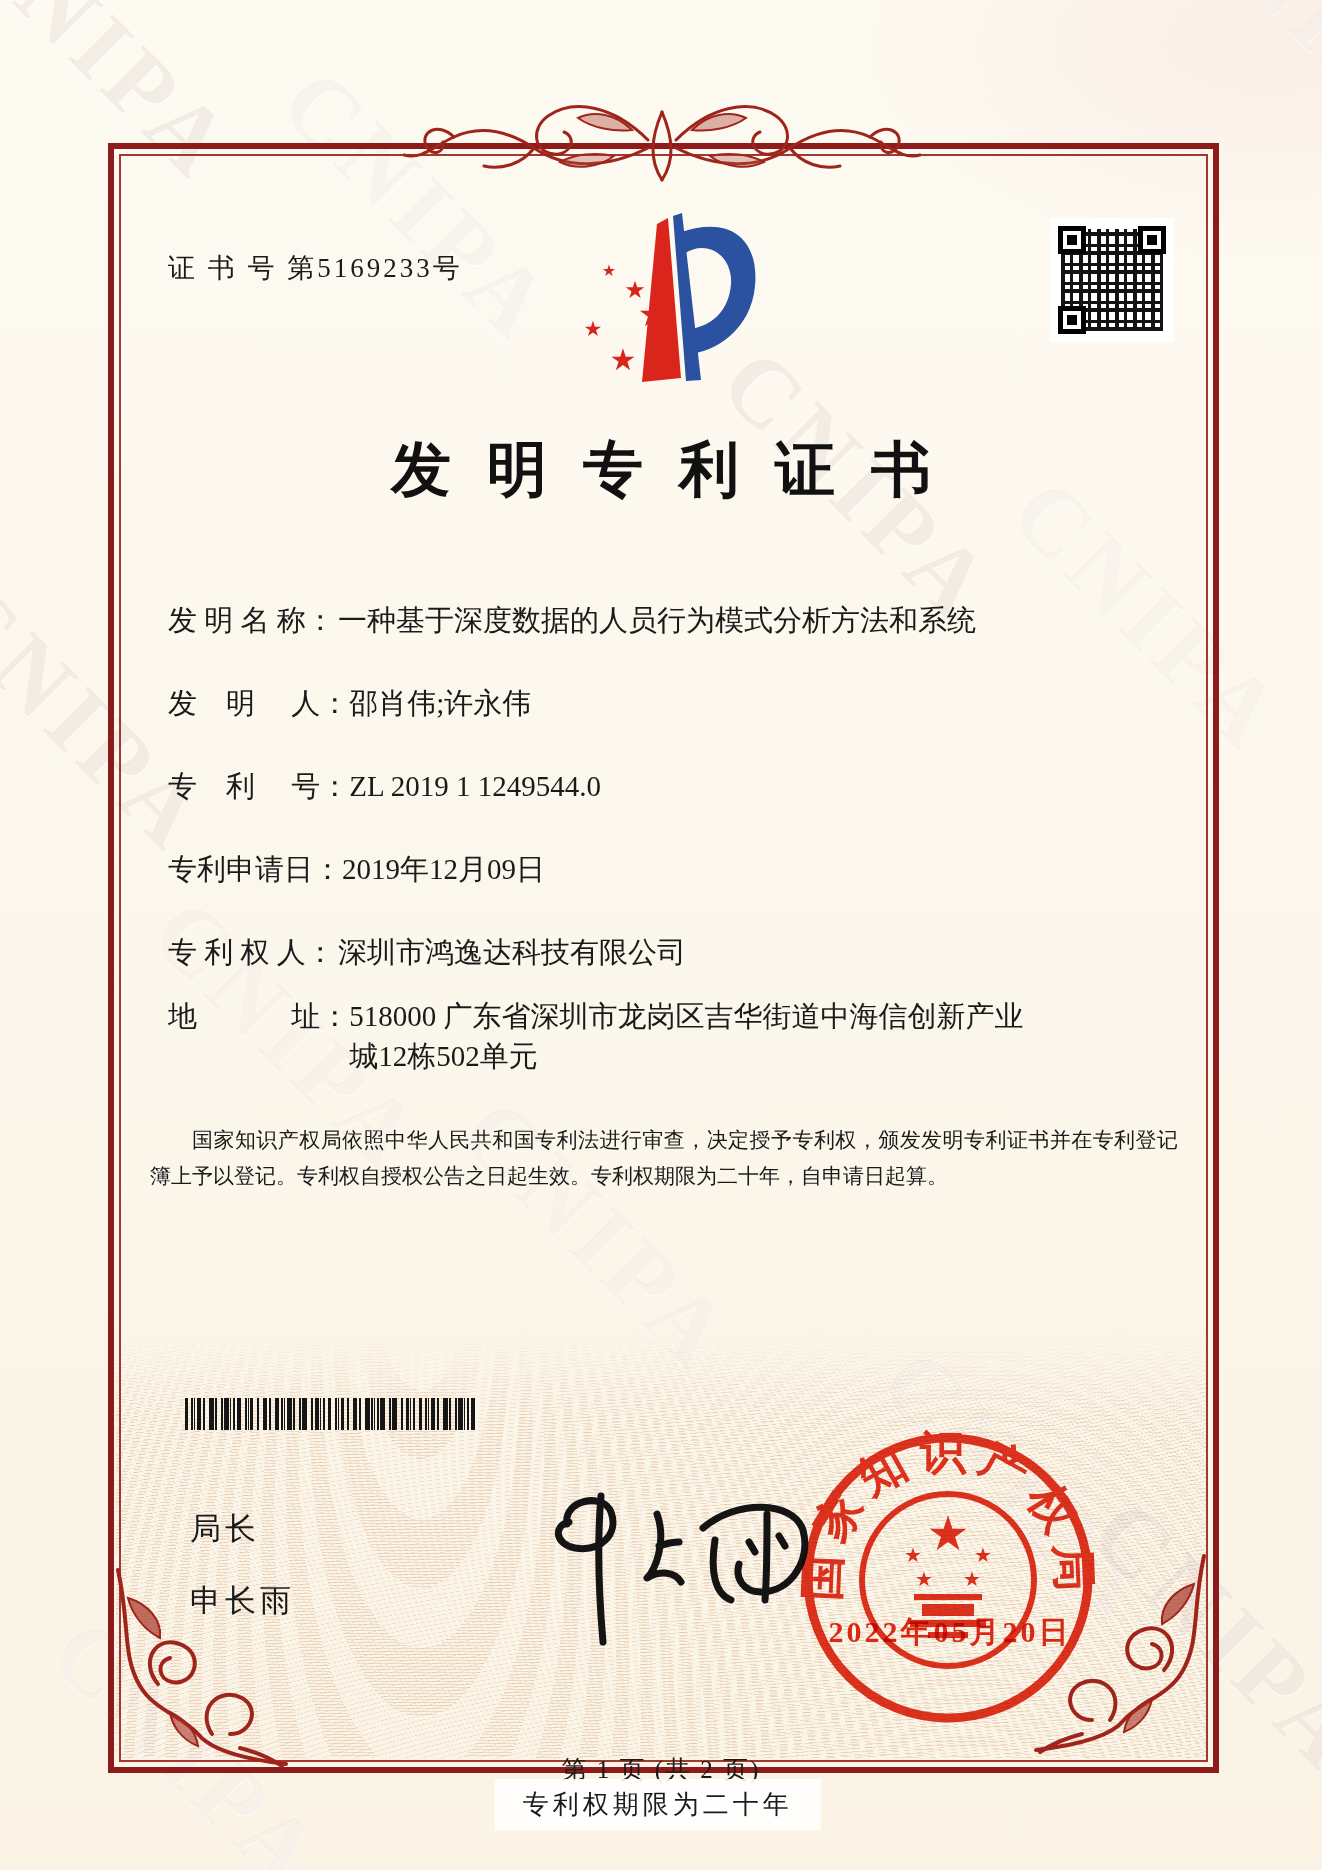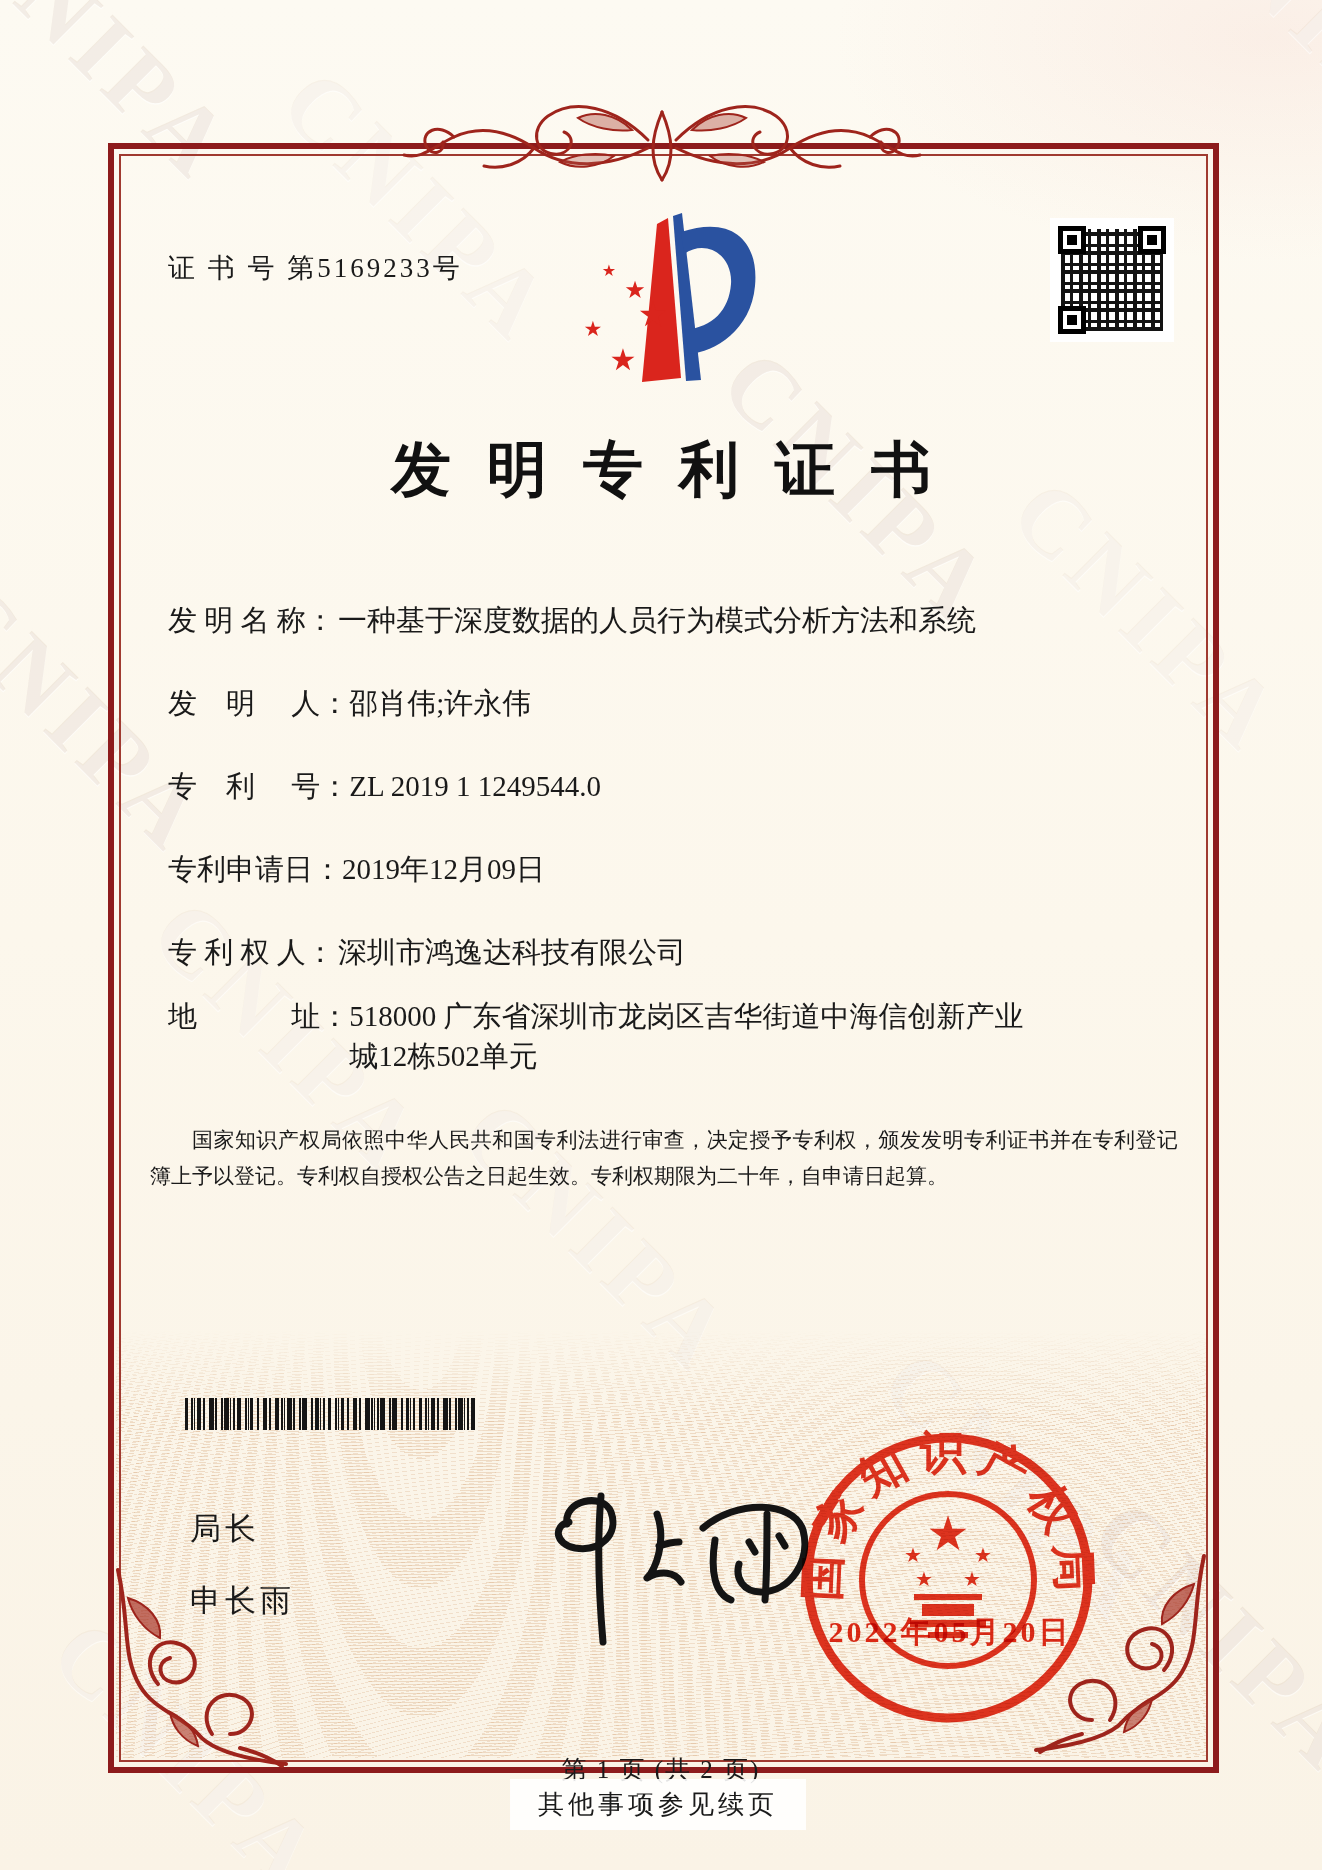--- a/index.html
+++ b/index.html
@@ -222,15 +222,15 @@
         <rect x="116" y="166" width="68" height="6"></rect>
         <rect x="124" y="176" width="52" height="12"></rect>
         <rect x="112" y="192" width="76" height="7"></rect>
         <rect x="130" y="204" width="40" height="6"></rect>
       </g>
     </g>
   </svg>
   <div class="seal-date">2022年05月20日</div>
 
   <div class="page-info">第 1 页 (共 2 页)</div>
-  <div class="continuation">其他事项参见续页</div>
+  <div class="continuation">专利权期限为二十年</div>
 
 </div>
 
 </body></html>

